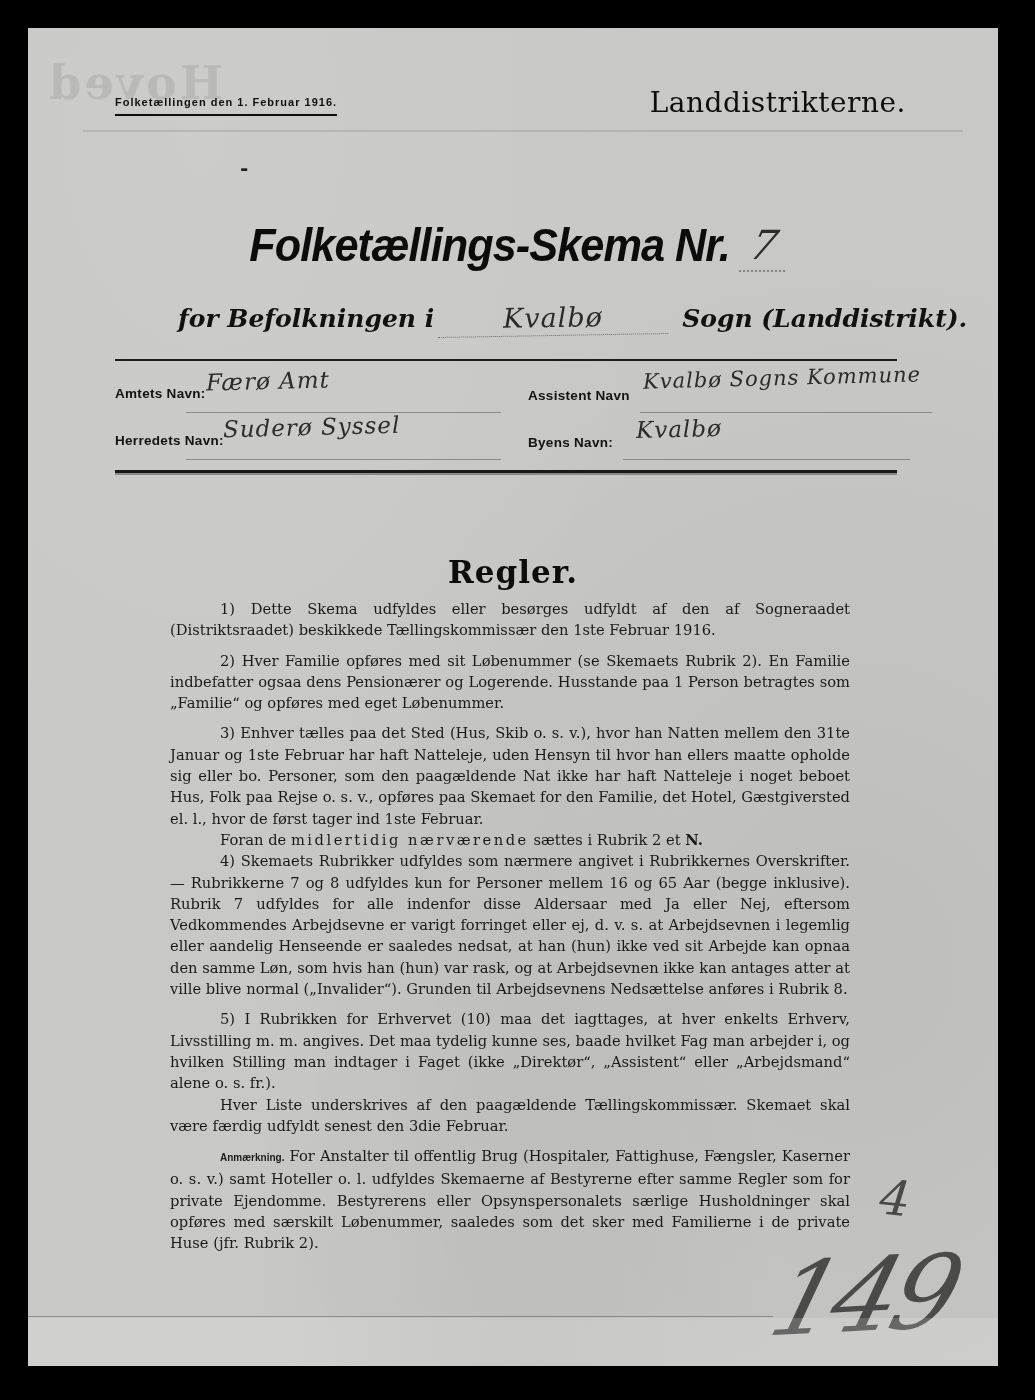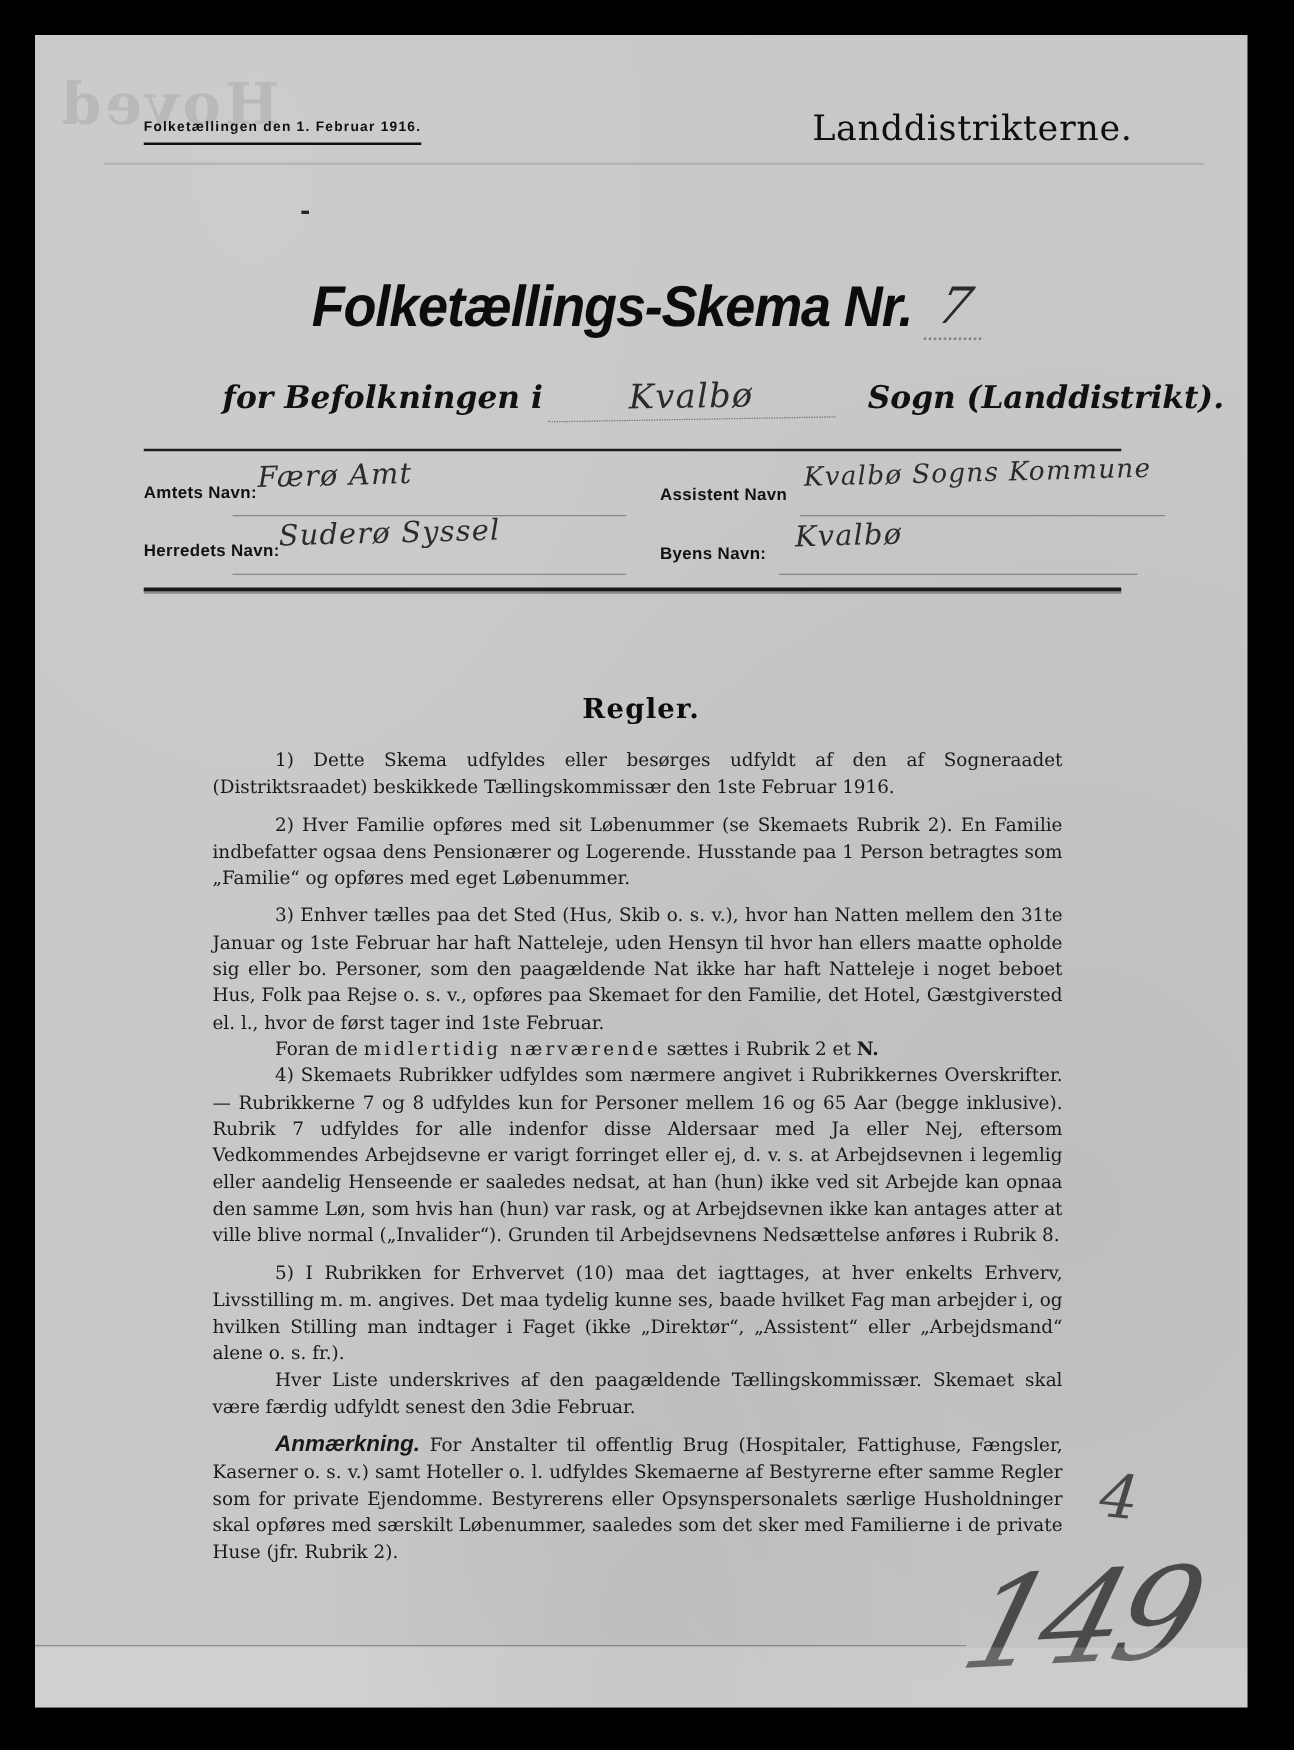--- a/index.html
+++ b/index.html
@@ -32,40 +32,40 @@
   .hand{font-family:"DejaVu Serif",serif;font-style:italic;color:#2b2b2b;
         letter-spacing:1px;}
   .title-num{font-size:40px;padding:0 14px 2px 6px;transform:skewX(-14deg);
              border-bottom:2px dotted rgba(0,0,0,0.35);}
   .subtitle-row{left:150px;top:274px;display:flex;align-items:baseline;}
   .sub-txt{font-family:"DejaVu Serif",serif;font-weight:bold;font-style:italic;
            font-size:25px;color:#111;}
   .sub-field{width:230px;border-bottom:1.5px dotted rgba(0,0,0,0.45);
              text-align:center;font-size:27px;transform:rotate(-1deg);
              padding-bottom:2px;margin-left:4px;}
-  .sub-suffix{margin-left:26px;}
+  .sub-suffix{margin-left:14px;}
   .rule-main{left:87px;top:331px;width:782px;height:2px;background:#1d1d1d;}
   .field-label{font-family:"Liberation Sans",sans-serif;font-weight:bold;
                font-size:13.5px;letter-spacing:0.3px;color:#121212;}
   .field-value{font-size:23px;transform:rotate(-1.5deg);white-space:nowrap;}
   .field-line{height:1px;background:rgba(40,40,40,0.40);}
   .rule-double{left:87px;top:442px;width:782px;height:3px;background:#191919;
                box-shadow:0 2px 0 rgba(20,20,20,0.35);}
   .regler-h{left:0;top:526px;width:100%;text-align:center;
-            font-family:"DejaVu Serif",serif;font-weight:bold;font-size:22px;
+            font-family:"DejaVu Serif",serif;font-weight:bold;font-size:31px;
             letter-spacing:1px;color:#0d0d0d;}
   .rules{left:142px;top:570px;width:692px;font-size:14.7px;line-height:21.3px;
          text-align:justify;color:#1a1a1a;}
   .rules p{margin:0 12px 9px 0;text-indent:50px;}
   .rules p.tight{margin-bottom:0;}
   .sp{letter-spacing:2.5px;}
   .bb{font-weight:bold;}
   .note{margin-top:34px;}
   .note-label{font-family:"Liberation Sans",sans-serif;font-weight:bold;
-              font-size:18px;font-style:italic;}
+              font-size:10px;}
   .pencil{font-family:"DejaVu Serif",serif;font-style:italic;color:rgba(42,42,42,0.80);}
   .pencil-4{left:852px;top:1142px;font-size:48px;transform:rotate(6deg);}
   .pencil-149{left:748px;top:1208px;font-size:102px;letter-spacing:-6px;
               transform:skewX(-18deg) rotate(-3deg);color:rgba(48,48,48,0.82);}
   .bottom-line{left:0;top:1288px;width:745px;height:1px;background:rgba(0,0,0,0.28);}
   .bottom-strip{left:0;top:1290px;width:100%;height:48px;
                 background:rgba(255,255,255,0.16);}
 </style>
 </head>
 <body>

